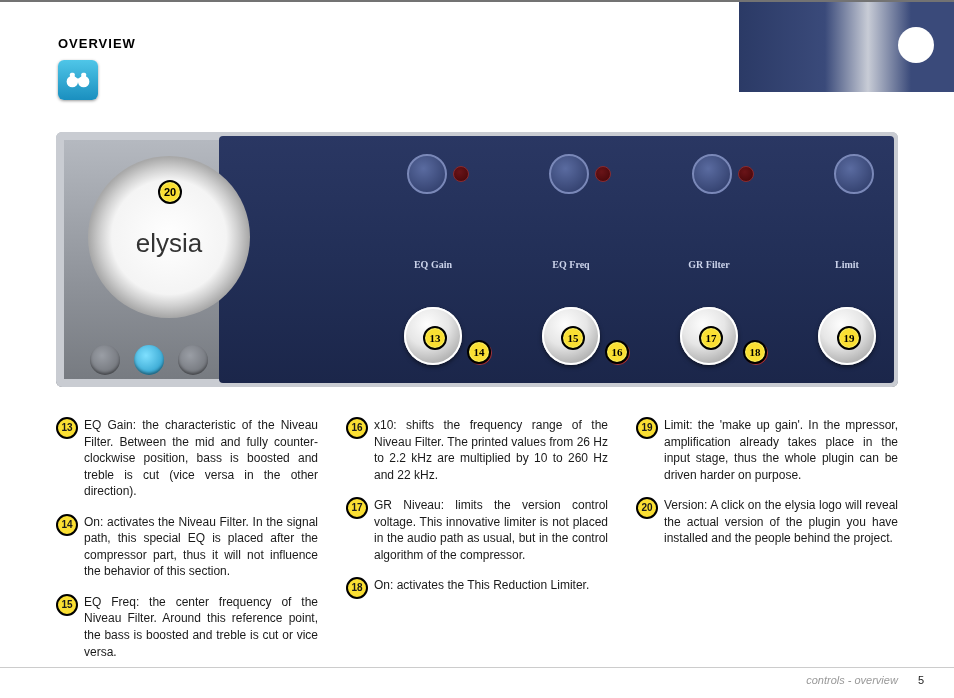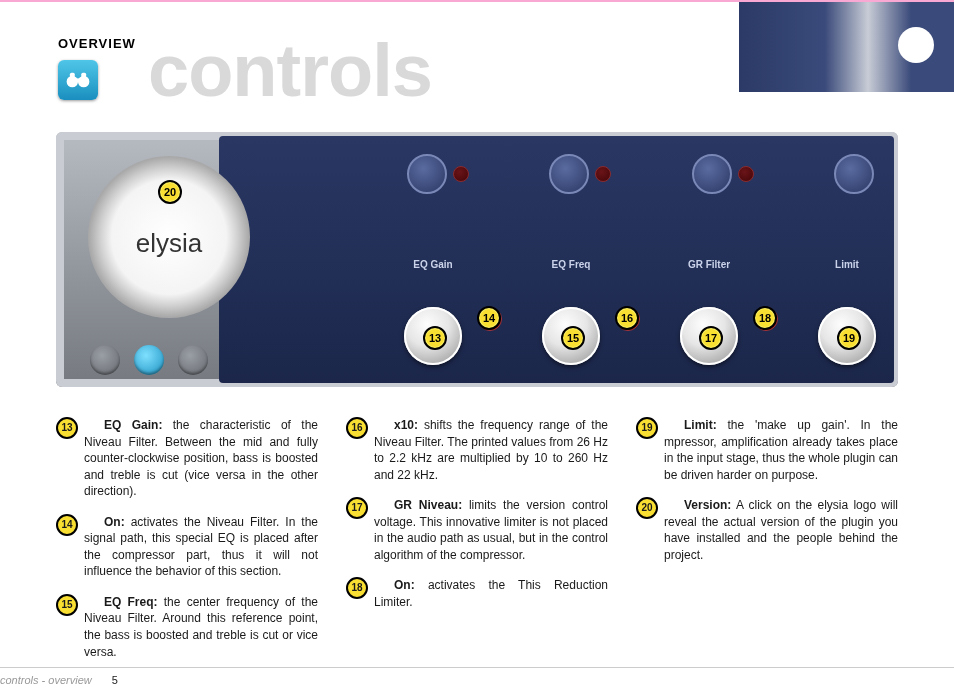--- a/index.html
+++ b/index.html
@@ -8,21 +8,21 @@
     background: #fff;
     font-family: "Myriad Pro", "Segoe UI", Arial, sans-serif;
     width: 954px;
     height: 698px;
     position: relative;
     overflow: hidden;
   }
   .header {
     position: relative;
     height: 100px;
-    border-top: 2px solid #f9a8d4;
+    border-top: 2px solid #737373;
   }
   .header-right-photo {
     position: absolute;
     right: 0;
     top: 0;
     width: 215px;
     height: 90px;
     background: linear-gradient(90deg, #2b3a66 0%, #3a4a7a 40%, #c8ccd6 60%, #3a4a7a 80%);
     border-left: 2px solid #fff;
     overflow: hidden;
@@ -159,23 +159,24 @@
     position: absolute;
     left: 185px;
     right: 18px;
     bottom: 18px;
     display: flex;
     justify-content: space-between;
     align-items: center;
   }
   .knob-group {
     display: flex;
-    align-items: flex-start;
-    gap: 16px;
-    position: relative;
+    align-items: flex-end;
+    gap: 6px;
+    position: relative;
+    font-family: Liberation Serif, serif;
   }
   .big-knob {
     width: 58px;
     height: 58px;
     border-radius: 50%;
     background: radial-gradient(circle at 40% 30%, #fdfdfd 0%, #e6e6e6 40%, #b8b8b8 70%, #929292 100%);
     box-shadow: 0 2px 4px rgba(0,0,0,0.5), inset 0 0 0 2px #fff;
     position: relative;
   }
   .knob-label {
@@ -240,50 +241,50 @@
     height: 18px;
     border-radius: 50%;
     background: #fadf33;
     border: 2px solid #000;
     display: flex;
     align-items: center;
     justify-content: center;
     font-size: 10px;
     font-weight: 700;
   }
-  .entry b { font-weight: 700; margin-left: 20px; }
+  .entry b { font-weight: 400; }
 
   .footer {
     position: absolute;
     bottom: 12px;
     left: 0;
     right: 0;
     border-top: 1px solid #ccc;
     padding-top: 6px;
     display: flex;
+    justify-content: flex-end;
     align-items: center;
     font-size: 11px;
     color: #999;
     font-style: italic;
     padding-right: 30px;
     gap: 20px;
   }
   .footer .pagenum {
     color: #1a1a1a;
     font-style: normal;
     font-weight: 400;
   }
 </style>
 </head>
 <body>
 
 <div class="header">
   <div class="header-right-photo"></div>
   <div class="overview-label">OVERVIEW</div>
-  <div class="watermark">controls</div>
   <div class="icon-box">
     <svg viewBox="0 0 32 24">
       <circle cx="9" cy="14" r="7" fill="#fff"></circle>
       <circle cx="23" cy="14" r="7" fill="#fff"></circle>
       <rect x="13" y="10" width="6" height="5" fill="#fff"></rect>
       <rect x="6" y="3" width="6" height="7" rx="2" fill="#fff"></rect>
       <rect x="20" y="3" width="6" height="7" rx="2" fill="#fff"></rect>
     </svg>
   </div>
 </div>

